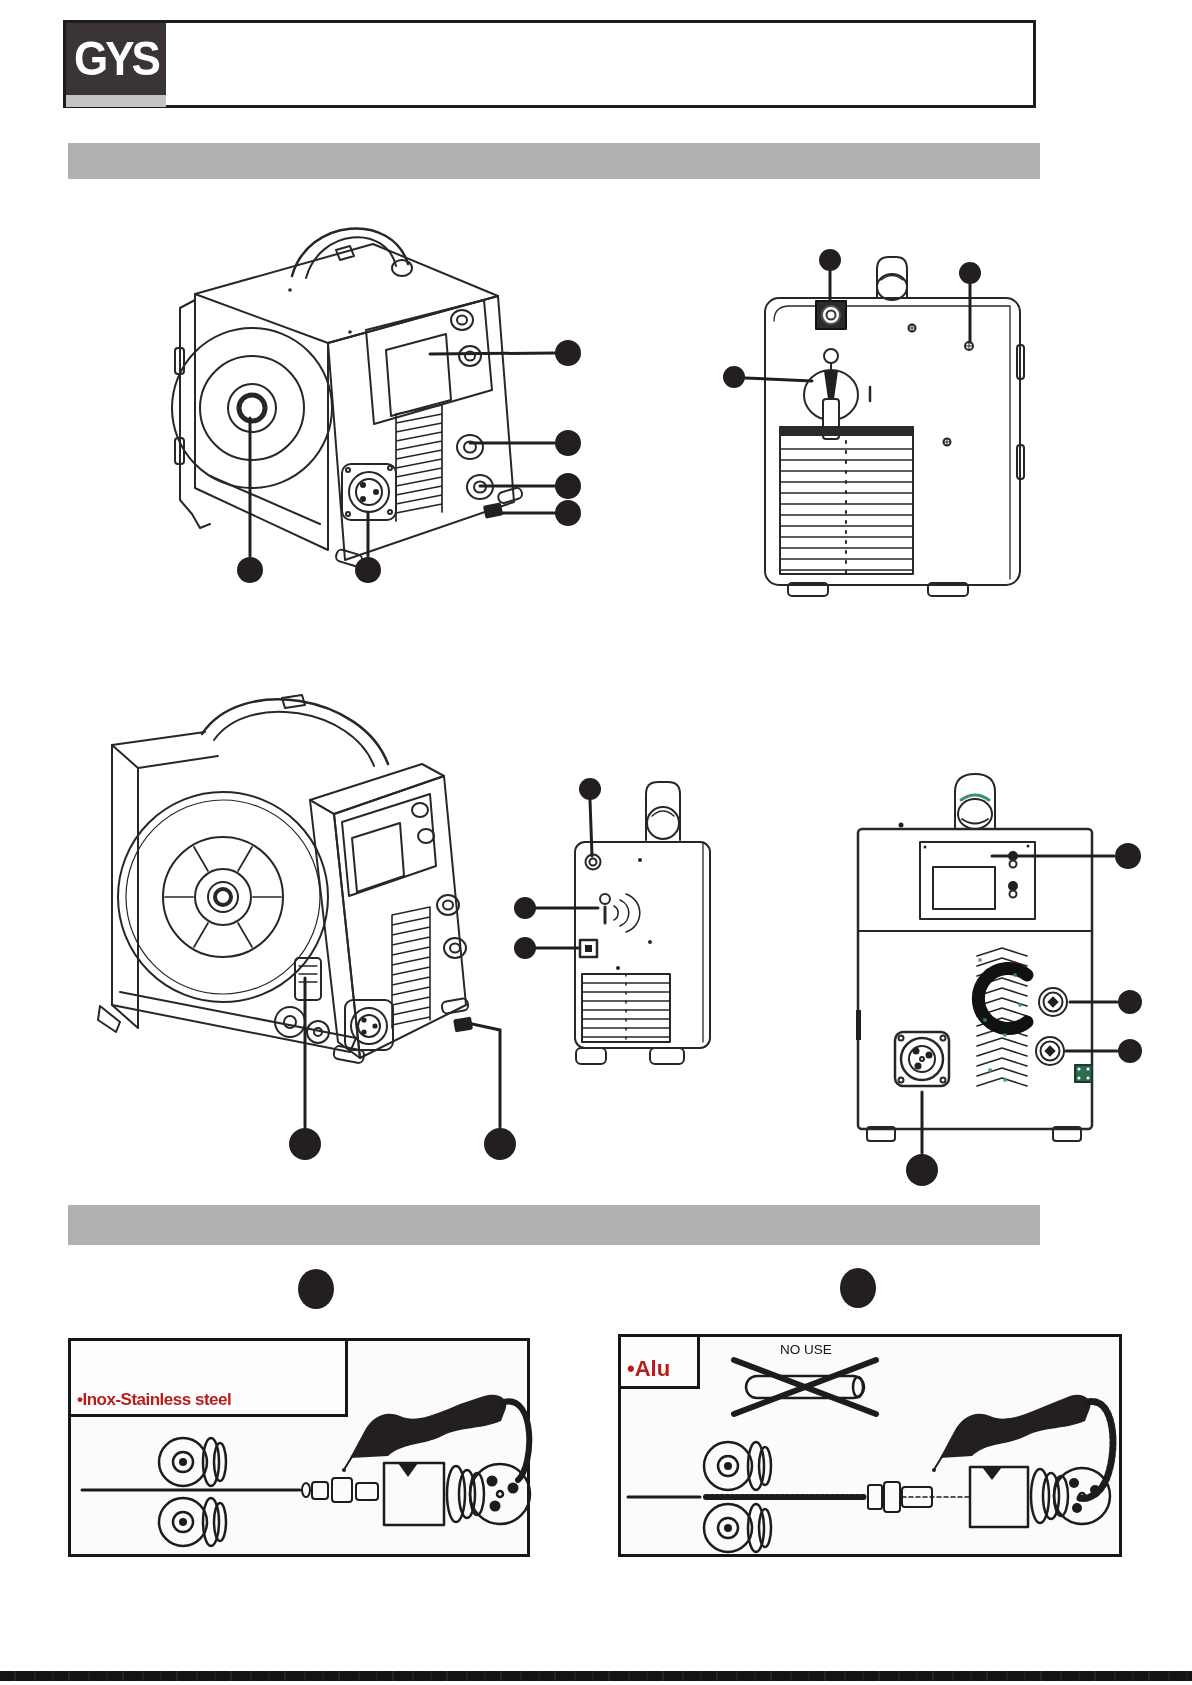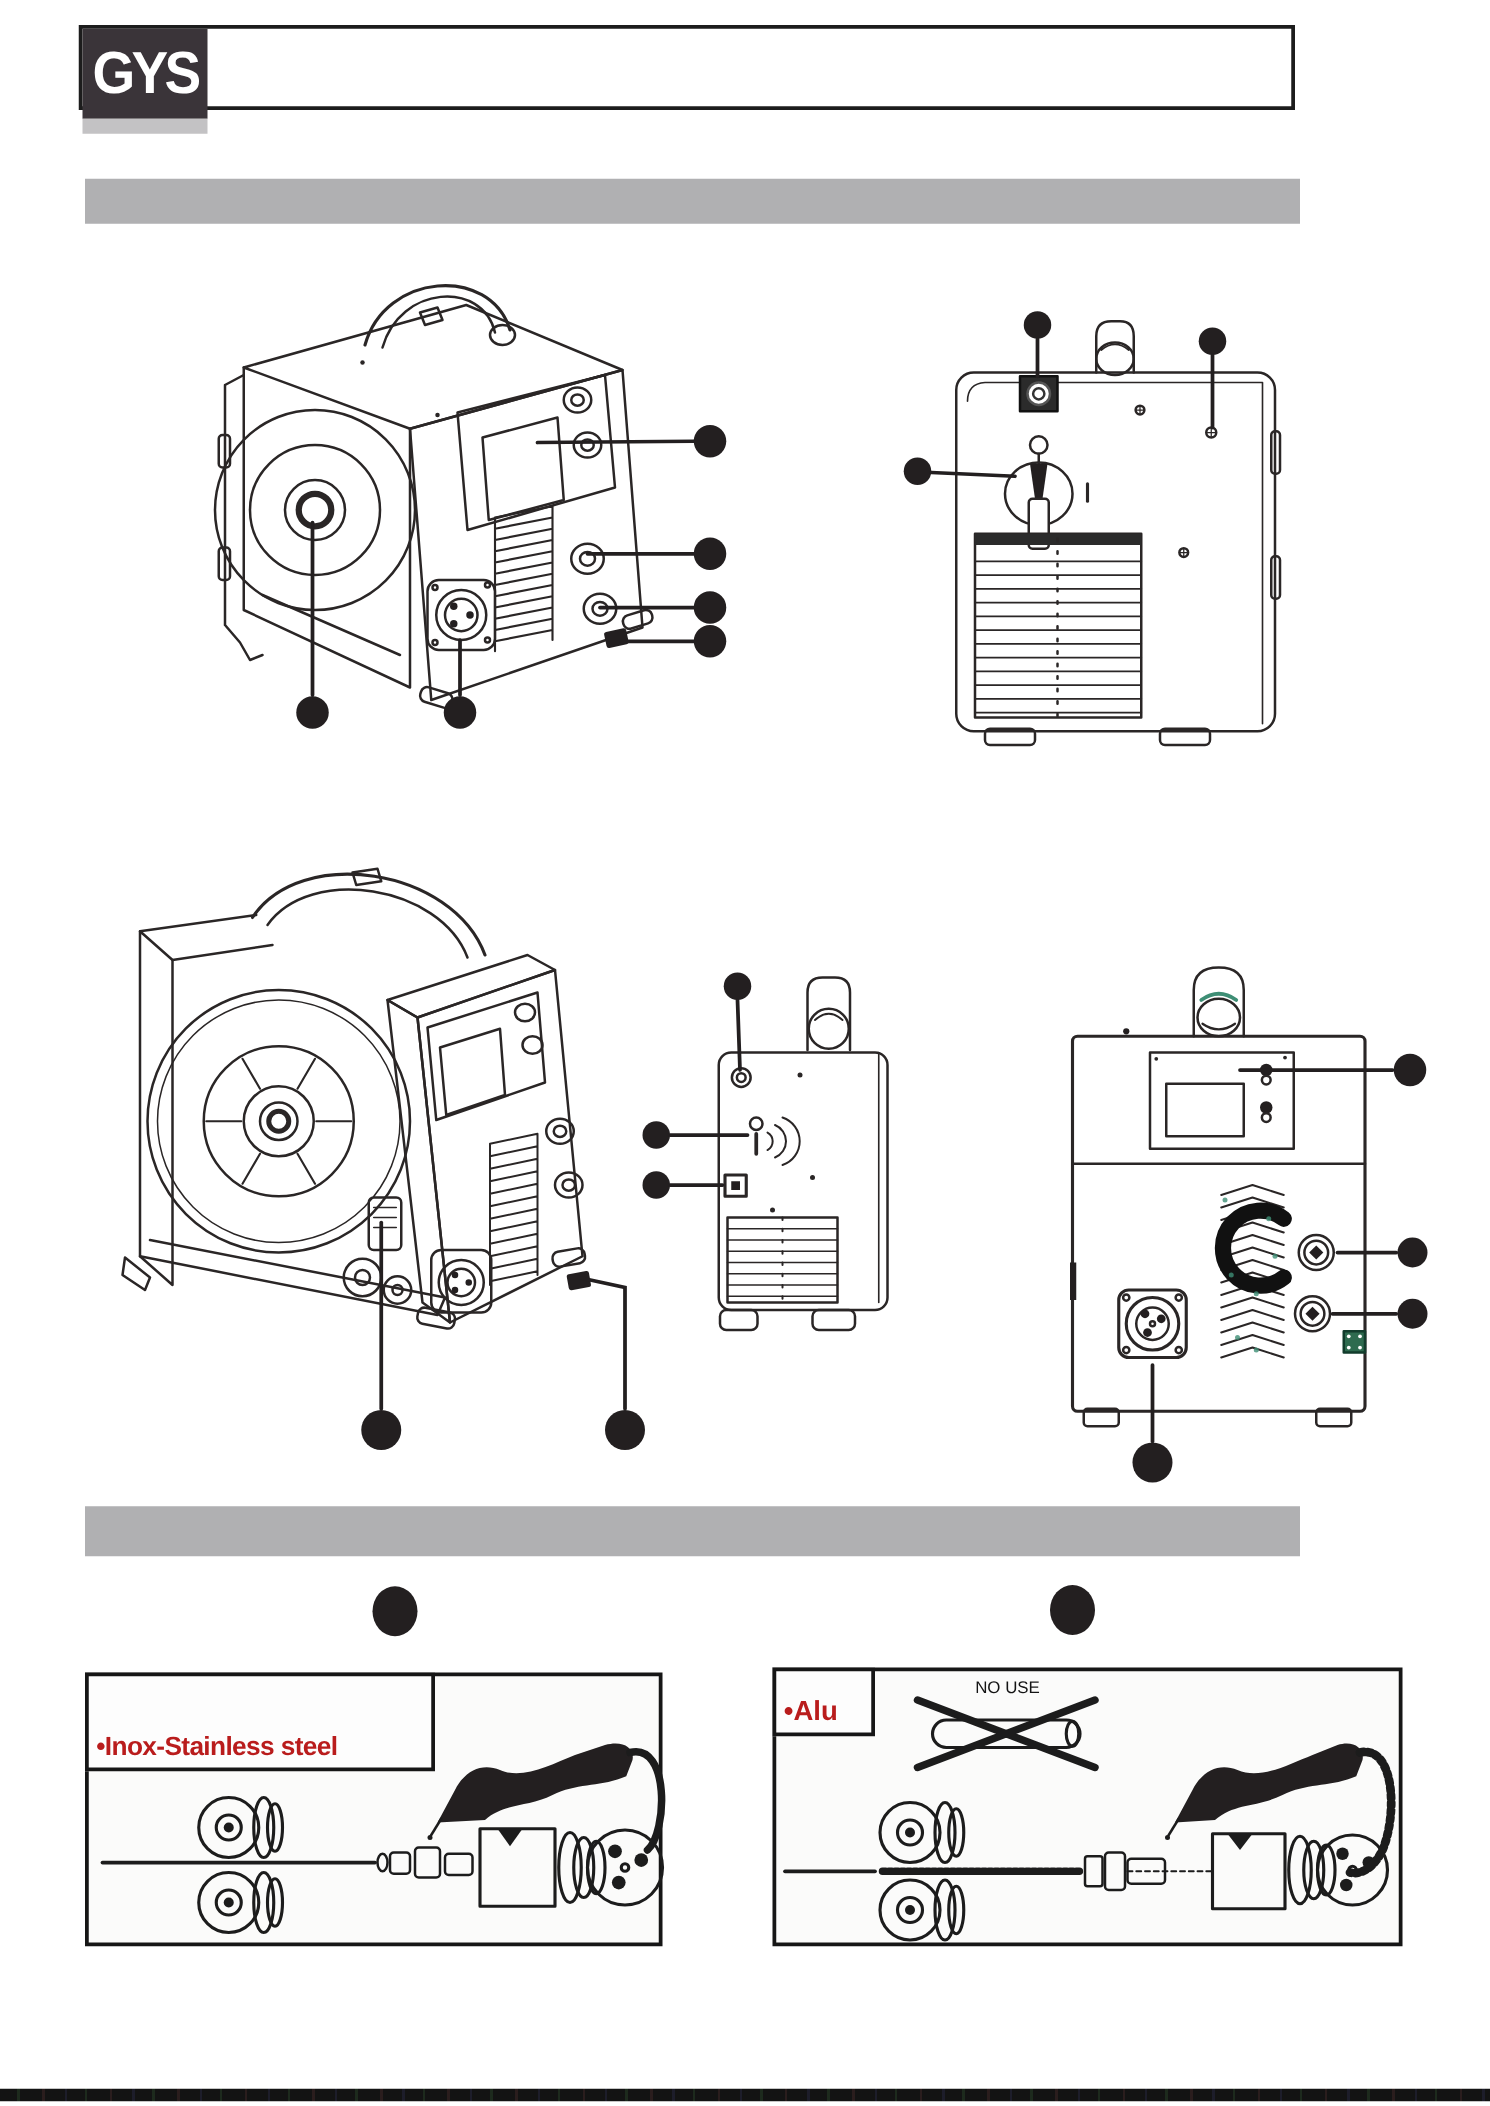--- a/index.html
+++ b/index.html
@@ -11,35 +11,35 @@
   .labelbox{position:absolute;border:3px solid #161616;background:#fdfdfd;z-index:3;box-sizing:border-box;
             display:flex;align-items:flex-end;padding:0 4px 4px 6px;color:#b91c1c;}
   .svglayer{position:absolute;left:0;top:0;z-index:2;pointer-events:none;}
   .txt{position:absolute;z-index:3;color:#141414;}
 </style>
 </head>
 <body>
 
 <div class="page">
 
-  <div class="abs" style="left:63px;top:20px;width:973px;height:68px;border:3px solid #1c1c1c;background:#fff;text-align:center;">
+  <div class="abs" style="left:63px;top:20px;width:973px;height:88px;border:3px solid #1c1c1c;background:#fff;text-align:center;">
     <div class="abs" style="left:0;top:0;width:100px;height:72px;background:#3a3439;display:flex;align-items:center;justify-content:center;">
       <span style="color:#fff;font-weight:bold;font-size:44px;letter-spacing:-3px;transform:scaleY(1.08);">GYS</span>
     </div>
     <div class="abs" style="left:0;top:72px;width:100px;height:12px;background:#c3c2c4;"></div>
   </div>
 
   <div class="banner" style="top:143px;height:36px;"></div>
   <div class="banner" style="top:1205px;height:40px;"></div>
 
   <div class="panel" style="left:68px;top:1338px;width:462px;height:219px;"></div>
   <div class="panel" style="left:618px;top:1334px;width:504px;height:223px;"></div>
 
   <div class="labelbox" style="left:68px;top:1338px;width:280px;height:79px;">
-    <span style="font-weight:bold;font-size:21px;letter-spacing:-0.5px;">•Inox-Stainless steel</span>
+    <span style="font-weight:bold;font-size:17px;letter-spacing:-0.5px;">•Inox-Stainless steel</span>
   </div>
   <div class="labelbox" style="left:618px;top:1334px;width:82px;height:55px;">
     <span style="font-weight:bold;font-size:22px;">•Alu</span>
   </div>
   <div class="txt" style="left:744px;top:1342px;width:124px;text-align:center;font-weight:normal;font-size:13.5px;">NO USE</div>
 
   <svg class="svglayer" width="1192" height="1685" viewBox="0 0 1192 1685">
 
     <g transform="translate(140,228)" stroke="#2a2626" fill="none" stroke-width="2" stroke-linejoin="round" stroke-linecap="round">
       <path d="M152,48 C168,-10 252,-16 268,36" stroke-width="2.5"></path>

